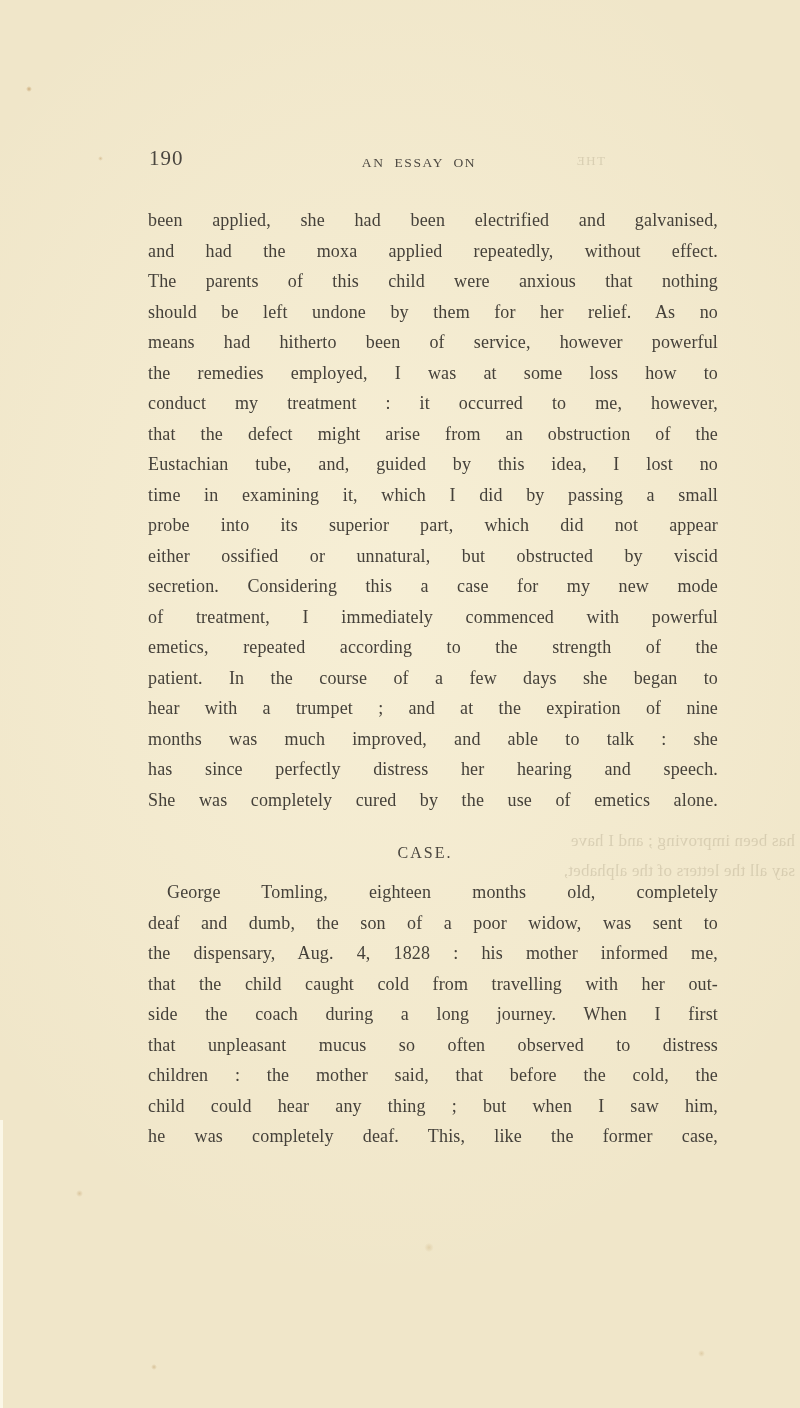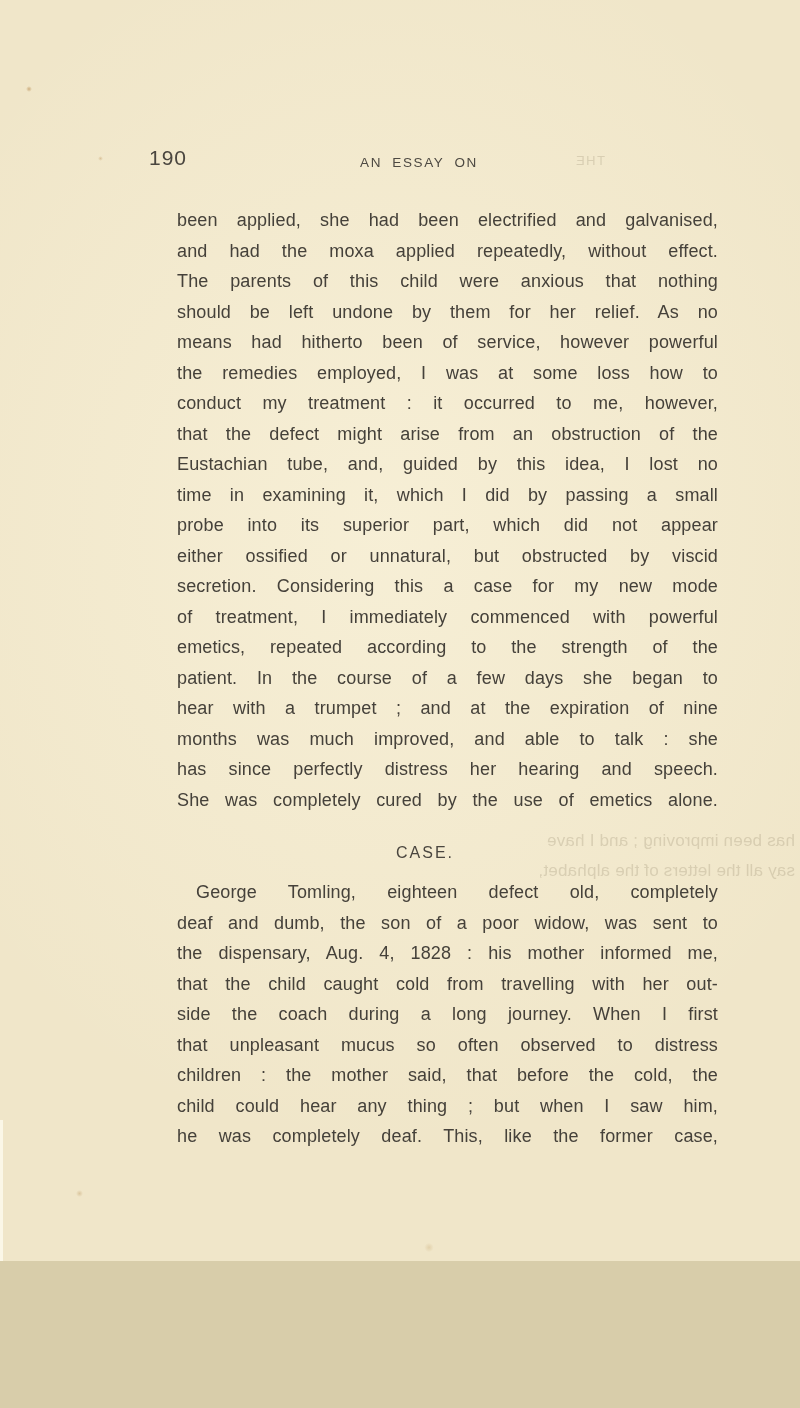--- a/index.html
+++ b/index.html
@@ -1,27 +1,27 @@
 <!DOCTYPE html>
 <html><head>
 <meta charset="utf-8">
 <style>
   html, body { margin: 0; padding: 0; }
   body { width: 800px; height: 1408px; background: #d8cdaa; }
 
   .page {
     position: relative;
     width: 800px;
-    height: 1261px;
+    height: 1408px;
     overflow: hidden;
     background:
       radial-gradient(ellipse 120% 90% at 48% 42%, rgba(252,246,224,0.55) 0%, rgba(252,246,224,0) 55%),
       radial-gradient(ellipse 140% 110% at 50% 50%, rgba(0,0,0,0) 58%, rgba(158,128,66,0.14) 100%),
       #f0e6c9;
-    font-family: Liberation Sans, sans-serif;
+    font-family: Liberation Serif, serif;
     color: #45413a;
   }
 
   
   .page-number {
     position: absolute;
     left: 149px; top: 146px;
     font-size: 21px;
     letter-spacing: 1px;
     color: #4a463f;
@@ -46,21 +46,20 @@
     line-height: 30.5px;
     letter-spacing: 0.15px;
     color: #45413a;
   }
   .para-1 { top: 205px; }
   .para-2 { top: 877px; }
   .line {
     text-align: justify;
     text-align-last: justify;
     white-space: nowrap;
-    margin-left: 29px;
   }
   .line.indent { text-indent: 19px; }
 
   .case-heading {
     position: absolute;
     left: 425px; top: 844px;
     transform: translateX(-50%);
     font-size: 16px;
     letter-spacing: 2px;
     color: #4a463f;
@@ -144,21 +143,21 @@
   </div>
 
   <div class="ghost ghost-block">
     <div>has been improving ; and I have</div>
     <div>say all the letters of the alphabet,</div>
   </div>
 
   <div class="case-heading">CASE.</div>
 
   <div class="para para-2">
-    <div class="line indent">George Tomling, eighteen defect old, completely</div>
+    <div class="line indent">George Tomling, eighteen months old, completely</div>
     <div class="line">deaf and dumb, the son of a poor widow, was sent to</div>
     <div class="line">the dispensary, Aug. 4, 1828 : his mother informed me,</div>
     <div class="line">that the child caught cold from travelling with her out-</div>
     <div class="line">side the coach during a long journey. When I first</div>
     <div class="line">that unpleasant mucus so often observed to distress</div>
     <div class="line">children : the mother said, that before the cold, the</div>
     <div class="line">child could hear any thing ; but when I saw him,</div>
     <div class="line">he was completely deaf. This, like the former case,</div>
   </div>
 

